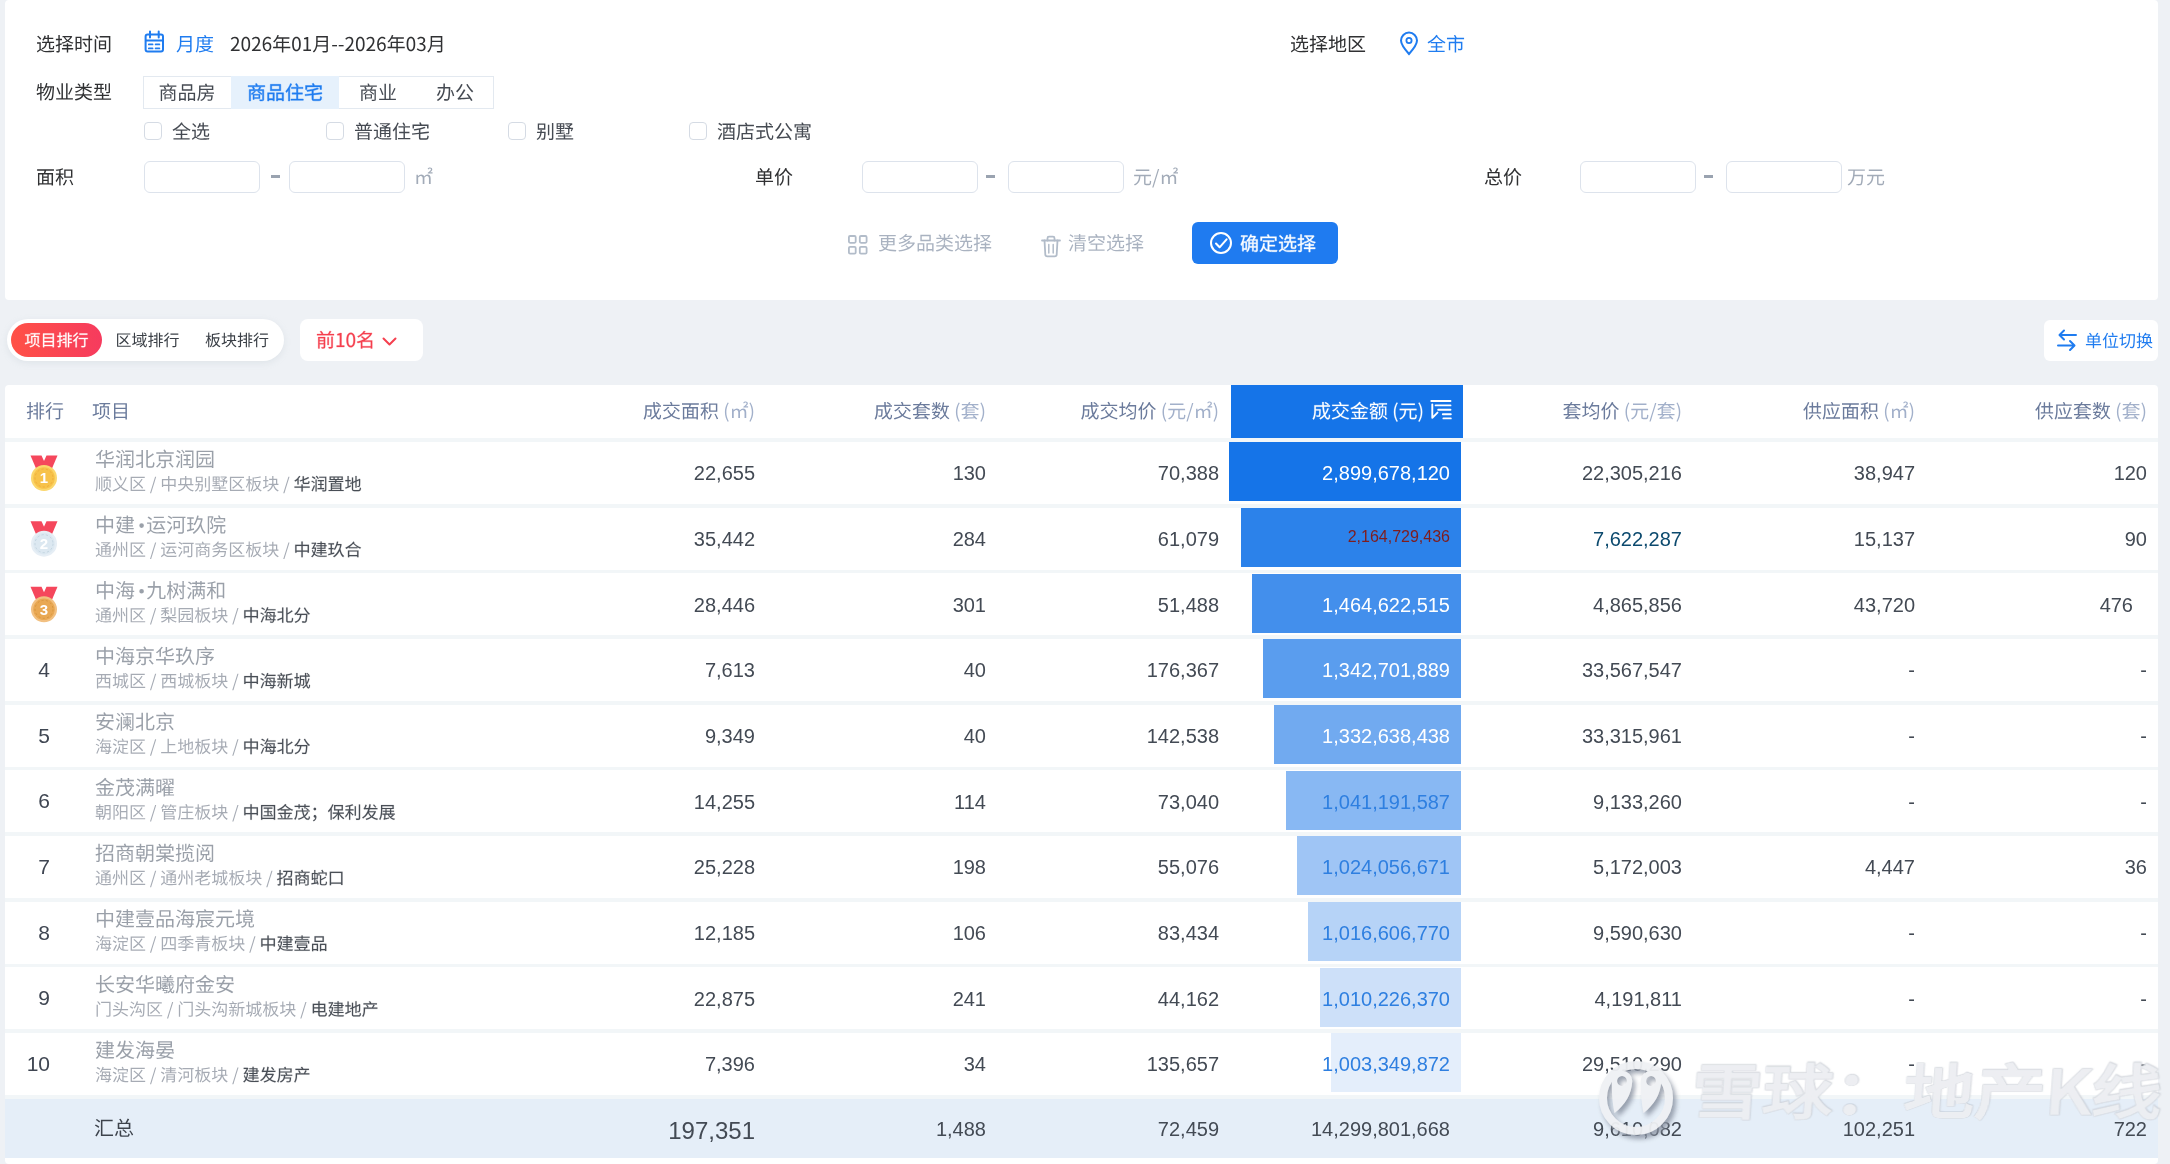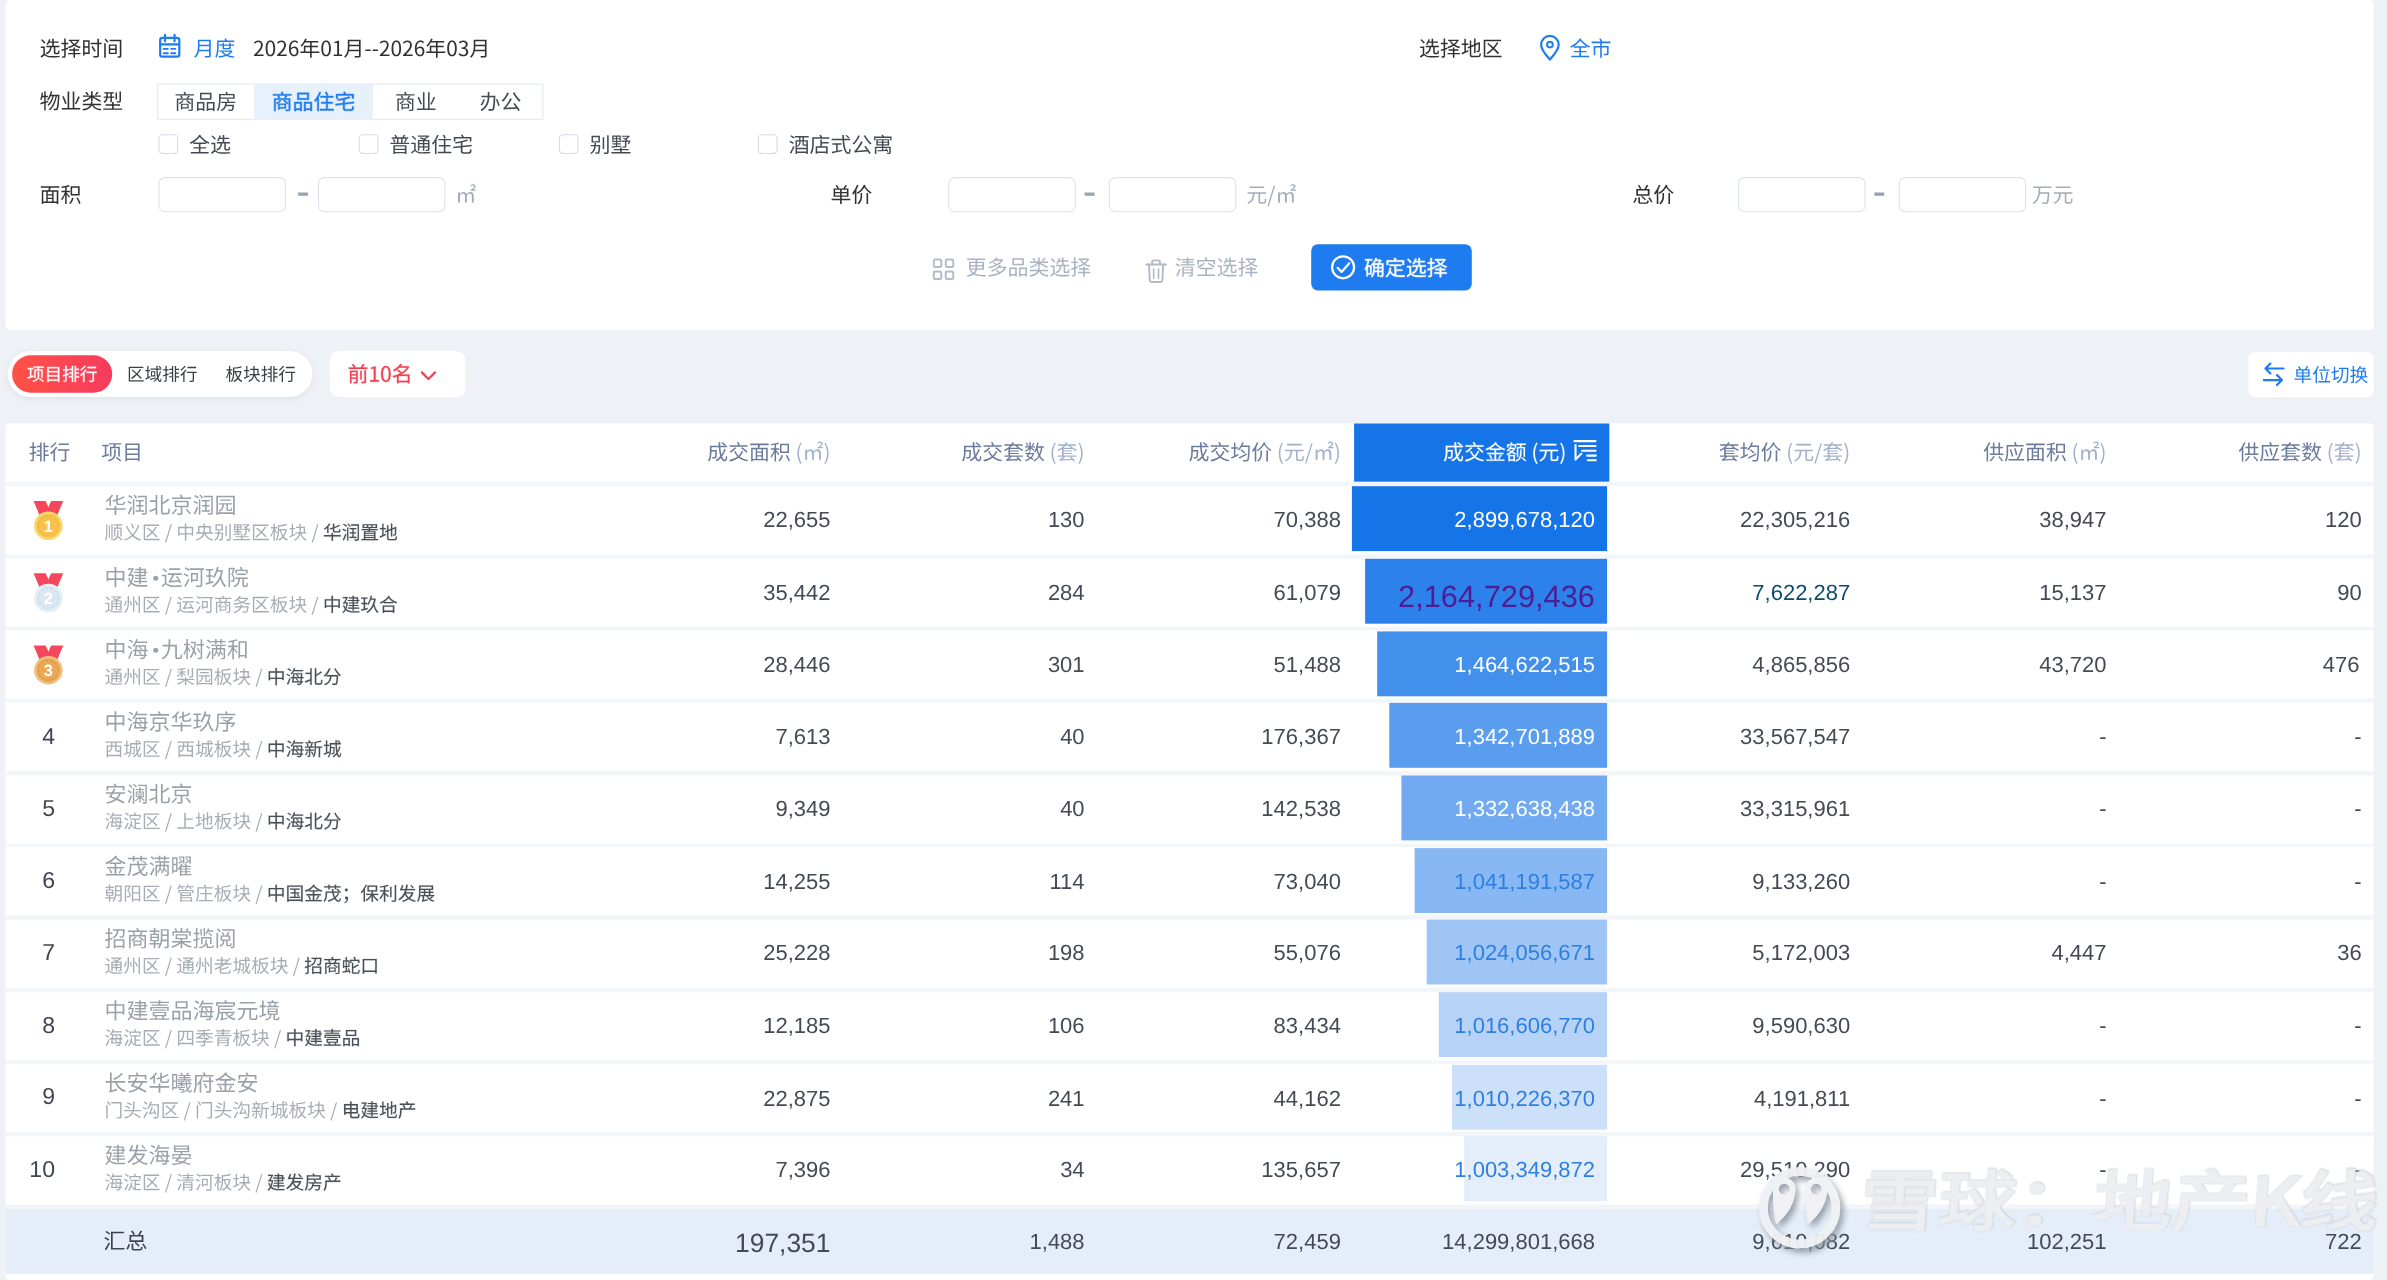--- a/index.html
+++ b/index.html
@@ -48,32 +48,32 @@
 <div class="num" style="right:951.0px;top:463.4px;color:#434a54;font-size:20px">70,388</div>
 <div style="position:absolute;left:1229.0px;top:442.4px;width:232px;height:59px;background:#1574e8"></div>
 <div class="num" style="right:720.0px;top:463.4px;color:#ffffff;font-size:20px">2,899,678,120</div>
 <div class="num" style="right:488.0px;top:463.4px;color:#434a54;font-size:20px">22,305,216</div>
 <div class="num" style="right:255.0px;top:463.4px;color:#434a54;font-size:20px">38,947</div>
 <div class="num" style="right:23.0px;top:463.4px;color:#434a54;font-size:20px">120</div>
 <div class="num" style="right:1415.0px;top:529.0px;color:#434a54;font-size:20px">35,442</div>
 <div class="num" style="right:1184.0px;top:529.0px;color:#434a54;font-size:20px">284</div>
 <div class="num" style="right:951.0px;top:529.0px;color:#434a54;font-size:20px">61,079</div>
 <div style="position:absolute;left:1241.0px;top:508.1px;width:220px;height:59px;background:#2c82ea"></div>
-<div class="num" style="right:720.0px;top:529.0px;color:#4c1d95;font-size:28px">2,164,729,436</div>
+<div class="num" style="right:720.0px;top:529.0px;color:#7f1d1d;font-size:16px">2,164,729,436</div>
 <div class="num" style="right:488.0px;top:529.0px;color:#0c4a6e;font-size:20px">7,622,287</div>
 <div class="num" style="right:255.0px;top:529.0px;color:#434a54;font-size:20px">15,137</div>
 <div class="num" style="right:23.0px;top:529.0px;color:#434a54;font-size:20px">90</div>
 <div class="num" style="right:1415.0px;top:594.7px;color:#434a54;font-size:20px">28,446</div>
 <div class="num" style="right:1184.0px;top:594.7px;color:#434a54;font-size:20px">301</div>
 <div class="num" style="right:951.0px;top:594.7px;color:#434a54;font-size:20px">51,488</div>
 <div style="position:absolute;left:1252.0px;top:573.7px;width:209px;height:59px;background:#438fec"></div>
 <div class="num" style="right:720.0px;top:594.7px;color:#ffffff;font-size:20px">1,464,622,515</div>
 <div class="num" style="right:488.0px;top:594.7px;color:#434a54;font-size:20px">4,865,856</div>
 <div class="num" style="right:255.0px;top:594.7px;color:#434a54;font-size:20px">43,720</div>
-<div class="num" style="right:25px;top:594.7px;color:#434a54;font-size:20px">476</div>
+<div class="num" style="right:37px;top:594.7px;color:#434a54;font-size:20px">476</div>
 <div class="num" style="right:2120.0px;top:658.9px;color:#3f4652;font-size:21px">4</div>
 <div class="num" style="right:1415.0px;top:660.3px;color:#434a54;font-size:20px">7,613</div>
 <div class="num" style="right:1184.0px;top:660.3px;color:#434a54;font-size:20px">40</div>
 <div class="num" style="right:951.0px;top:660.3px;color:#434a54;font-size:20px">176,367</div>
 <div style="position:absolute;left:1263.0px;top:639.4px;width:198px;height:59px;background:#5a9dee"></div>
 <div class="num" style="right:720.0px;top:660.3px;color:#ffffff;font-size:20px">1,342,701,889</div>
 <div class="num" style="right:488.0px;top:660.3px;color:#434a54;font-size:20px">33,567,547</div>
 <div class="num" style="right:255.0px;top:660.3px;color:#434a54;font-size:20px">-</div>
 <div class="num" style="right:23.0px;top:660.3px;color:#434a54;font-size:20px">-</div>
 <div class="num" style="right:2120.0px;top:724.6px;color:#3f4652;font-size:21px">5</div>

